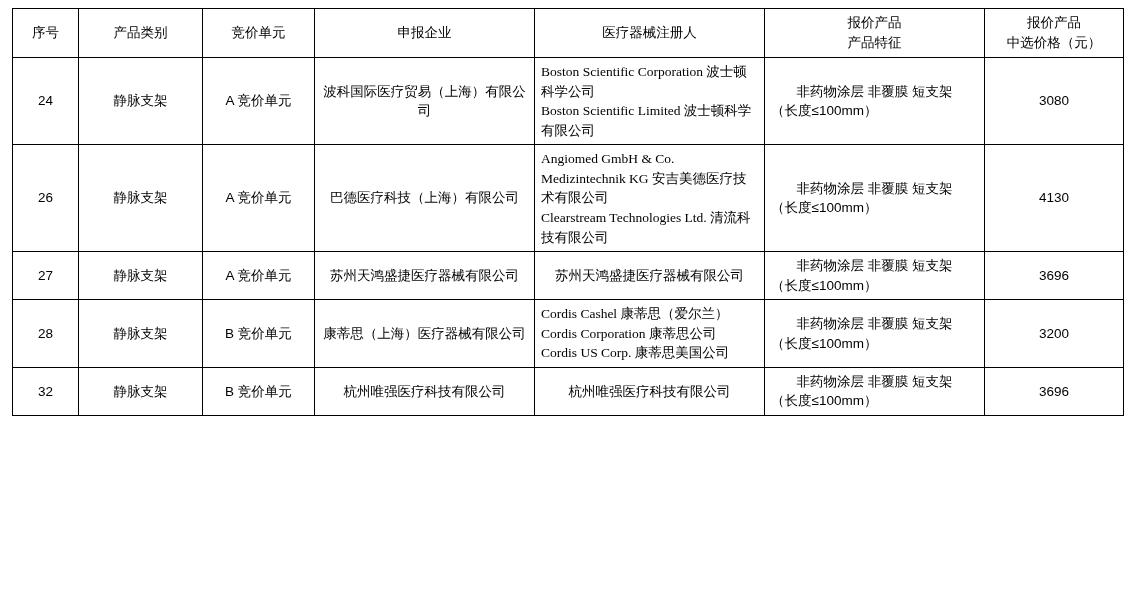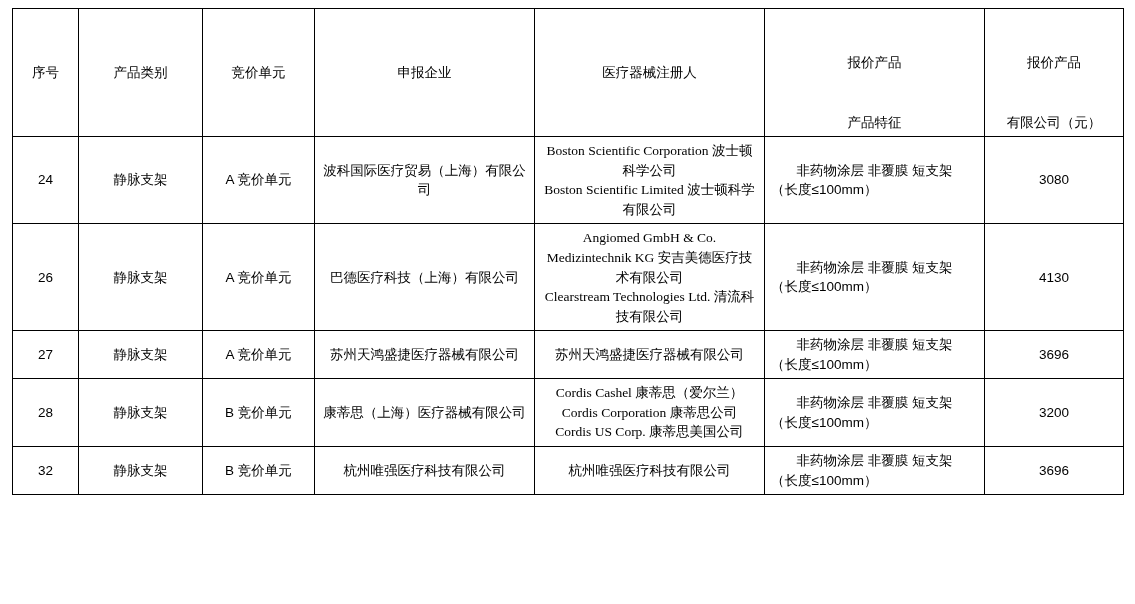--- a/index.html
+++ b/index.html
@@ -38,23 +38,23 @@
     padding: 4px 6px;
     vertical-align: middle;
     line-height: 1.45;
   }
   table.bid-table th {
     font-weight: normal;
     text-align: center;
     height: 40px;
     font-size: 13.5px;
   }
-  .th-two-line span { display: block; margin-top: 40px; }
+  .th-two-line span { display: block; }
   td.center { text-align: center; }
-  td.left { text-align: center; }
+  td.left { text-align: left; }
   .cell-lines > div { white-space: normal; }
   .feature-line1 { text-align: center; }
   .feature-line2 { text-align: left; }
   .latin { font-family: "Liberation Serif", serif; }
 </style>
 </head>
 <body>
 
 <div class="sheet">
   <table class="bid-table">
@@ -73,21 +73,21 @@
         <th>产品类别</th>
         <th>竞价单元</th>
         <th>申报企业</th>
         <th>医疗器械注册人</th>
         <th class="th-two-line">
           <span>报价产品</span>
           <span>产品特征</span>
         </th>
         <th class="th-two-line">
           <span>报价产品</span>
-          <span>有限公司（元）</span>
+          <span>中选价格（元）</span>
         </th>
       </tr>
     </thead>
     <tbody>
         <tr>
           <td class="center">24</td>
           <td class="center">静脉支架</td>
           <td class="center">A 竞价单元</td>
           <td class="center">波科国际医疗贸易（上海）有限公司</td>
           <td class="left cell-lines">

